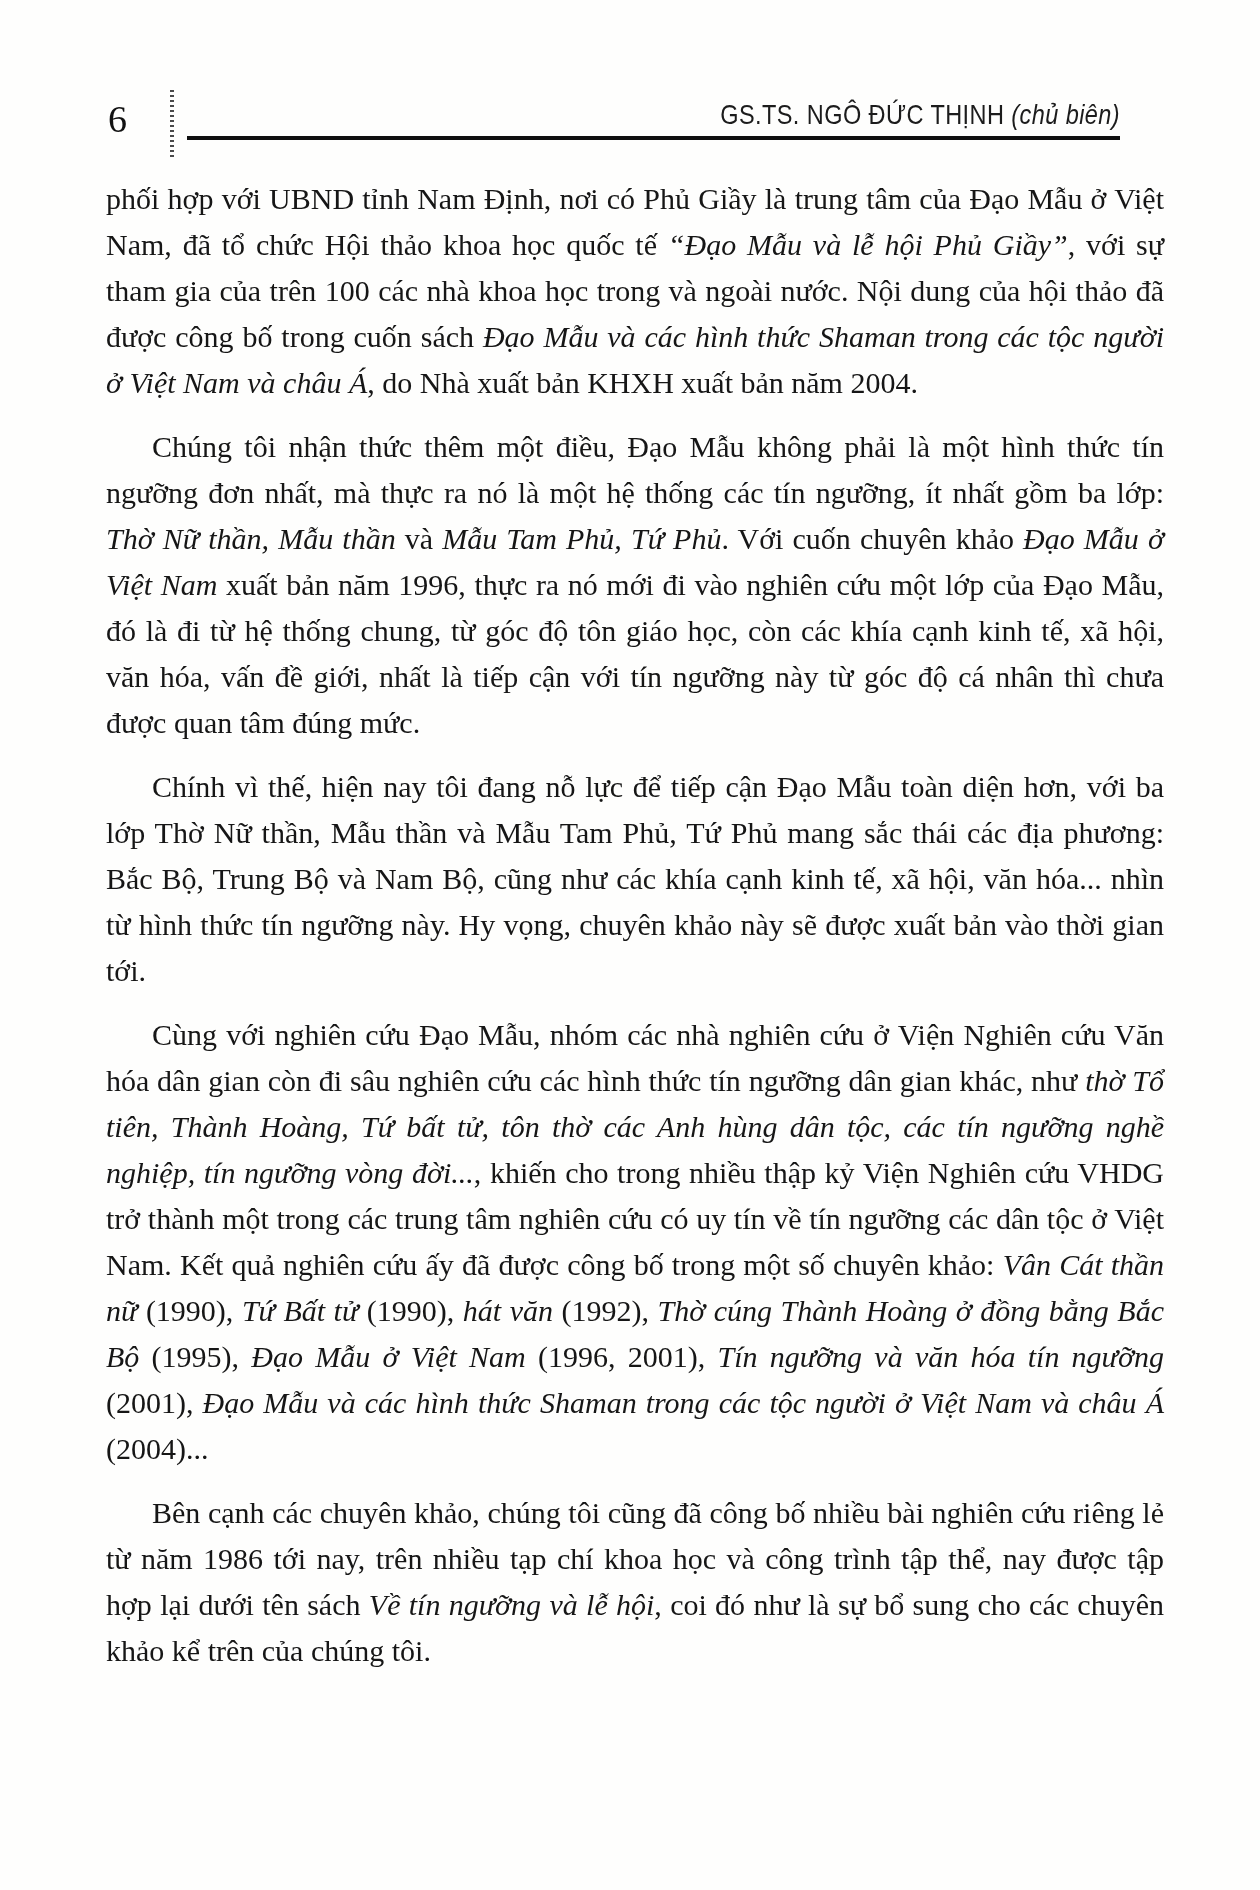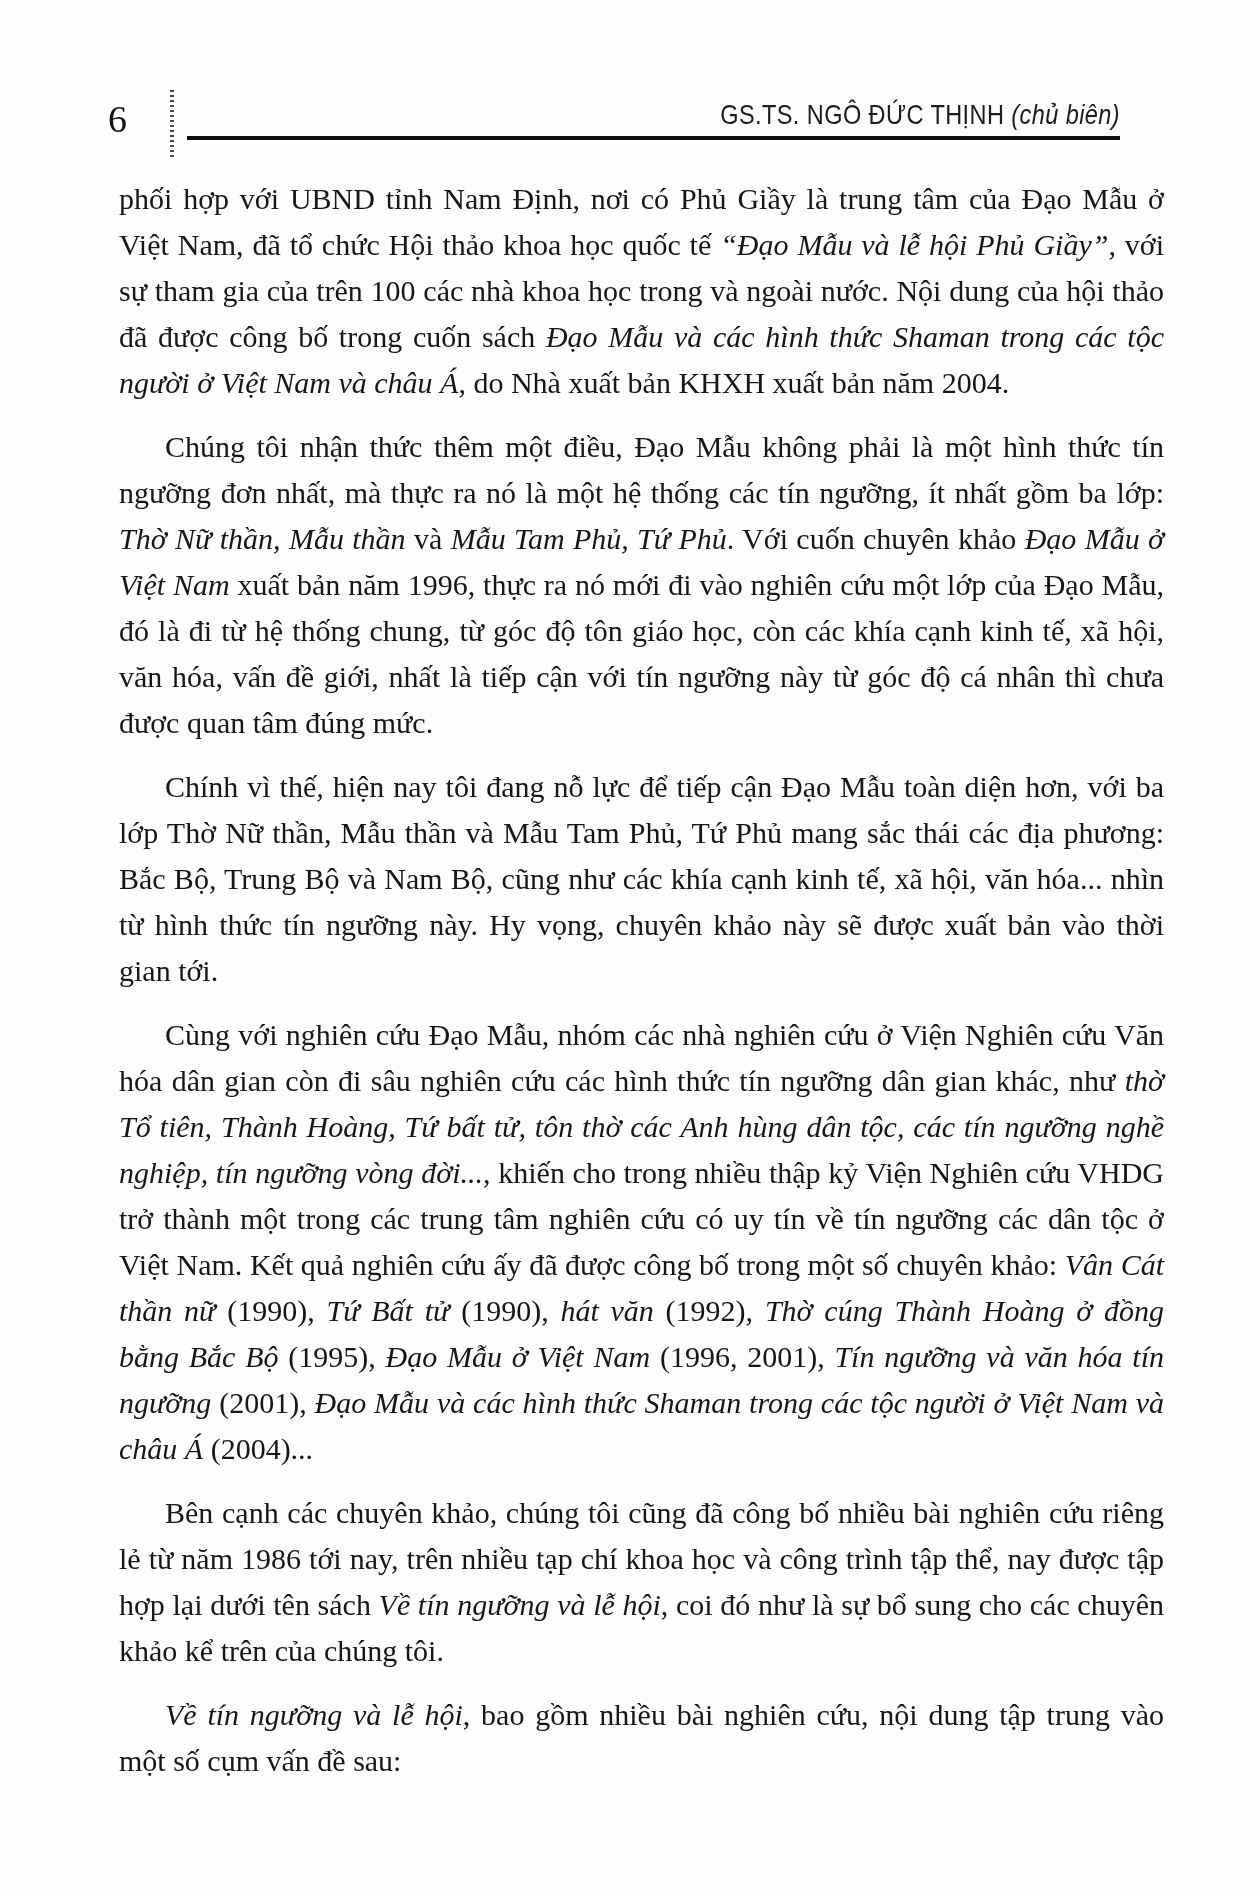--- a/index.html
+++ b/index.html
@@ -34,21 +34,21 @@
   .running-title .it { font-style:italic; }
   .rule {
     position:absolute; left:187px; top:136px;
     width:933px; height:4px; background:#0f0f0f;
   }
   .body-text {
     position:absolute; left:106px; top:176px; width:1058px;
     font-size:30px; line-height:46px;
     text-align:justify; text-justify:inter-word;
   }
-  .para { margin:0 0 18px 13px; }
+  .para { margin:0 0 18px 0; }
   .para.indent { text-indent:46px; }
   .it { font-style:italic; }
 </style>
 </head>
 <body>
 
 <div class="page">
   <header>
     <span class="page-num">6</span>
     <span class="stitch"></span>
@@ -57,15 +57,14 @@
     </div>
     <div class="rule"></div>
   </header>
 
   <main class="body-text">
       <p class="para"><span class="">phối hợp với UBND tỉnh Nam Định, nơi có Phủ Giầy là trung tâm của Đạo Mẫu ở Việt Nam, đã tổ chức Hội thảo khoa học quốc tế </span><span class="it">“Đạo Mẫu và lễ hội Phủ Giầy”</span><span class="">, với sự tham gia của trên 100 các nhà khoa học trong và ngoài nước. Nội dung của hội thảo đã được công bố trong cuốn sách </span><span class="it">Đạo Mẫu và các hình thức Shaman trong các tộc người ở Việt Nam và châu Á</span><span class="">, do Nhà xuất bản KHXH xuất bản năm 2004.</span></p>
       <p class="para indent"><span class="">Chúng tôi nhận thức thêm một điều, Đạo Mẫu không phải là một hình thức tín ngưỡng đơn nhất, mà thực ra nó là một hệ thống các tín ngưỡng, ít nhất gồm ba lớp: </span><span class="it">Thờ Nữ thần, Mẫu thần</span><span class=""> và </span><span class="it">Mẫu Tam Phủ, Tứ Phủ</span><span class="">. Với cuốn chuyên khảo </span><span class="it">Đạo Mẫu ở Việt Nam</span><span class=""> xuất bản năm 1996, thực ra nó mới đi vào nghiên cứu một lớp của Đạo Mẫu, đó là đi từ hệ thống chung, từ góc độ tôn giáo học, còn các khía cạnh kinh tế, xã hội, văn hóa, vấn đề giới, nhất là tiếp cận với tín ngưỡng này từ góc độ cá nhân thì chưa được quan tâm đúng mức.</span></p>
       <p class="para indent"><span class="">Chính vì thế, hiện nay tôi đang nỗ lực để tiếp cận Đạo Mẫu toàn diện hơn, với ba lớp Thờ Nữ thần, Mẫu thần và Mẫu Tam Phủ, Tứ Phủ mang sắc thái các địa phương: Bắc Bộ, Trung Bộ và Nam Bộ, cũng như các khía cạnh kinh tế, xã hội, văn hóa... nhìn từ hình thức tín ngưỡng này. Hy vọng, chuyên khảo này sẽ được xuất bản vào thời gian tới.</span></p>
       <p class="para indent"><span class="">Cùng với nghiên cứu Đạo Mẫu, nhóm các nhà nghiên cứu ở Viện Nghiên cứu Văn hóa dân gian còn đi sâu nghiên cứu các hình thức tín ngưỡng dân gian khác, như </span><span class="it">thờ Tổ tiên, Thành Hoàng, Tứ bất tử, tôn thờ các Anh hùng dân tộc, các tín ngưỡng nghề nghiệp, tín ngưỡng vòng đời...</span><span class="">, khiến cho trong nhiều thập kỷ Viện Nghiên cứu VHDG trở thành một trong các trung tâm nghiên cứu có uy tín về tín ngưỡng các dân tộc ở Việt Nam. Kết quả nghiên cứu ấy đã được công bố trong một số chuyên khảo: </span><span class="it">Vân Cát thần nữ</span><span class=""> (1990), </span><span class="it">Tứ Bất tử</span><span class=""> (1990), </span><span class="it">hát văn</span><span class=""> (1992), </span><span class="it">Thờ cúng Thành Hoàng ở đồng bằng Bắc Bộ</span><span class=""> (1995), </span><span class="it">Đạo Mẫu ở Việt Nam</span><span class=""> (1996, 2001), </span><span class="it">Tín ngưỡng và văn hóa tín ngưỡng</span><span class=""> (2001), </span><span class="it">Đạo Mẫu và các hình thức Shaman trong các tộc người ở Việt Nam và châu Á</span><span class=""> (2004)...</span></p>
       <p class="para indent"><span class="">Bên cạnh các chuyên khảo, chúng tôi cũng đã công bố nhiều bài nghiên cứu riêng lẻ từ năm 1986 tới nay, trên nhiều tạp chí khoa học và công trình tập thể, nay được tập hợp lại dưới tên sách </span><span class="it">Về tín ngưỡng và lễ hội</span><span class="">, coi đó như là sự bổ sung cho các chuyên khảo kể trên của chúng tôi.</span></p>
-      <p class="para indent"><span class="it">Về tín ngưỡng và lễ hội</span><span class="">, bao gồm nhiều bài nghiên cứu, nội dung tập trung vào một số cụm vấn đề sau:</span></p>
     </main>
 </div>
 
 </body></html>

